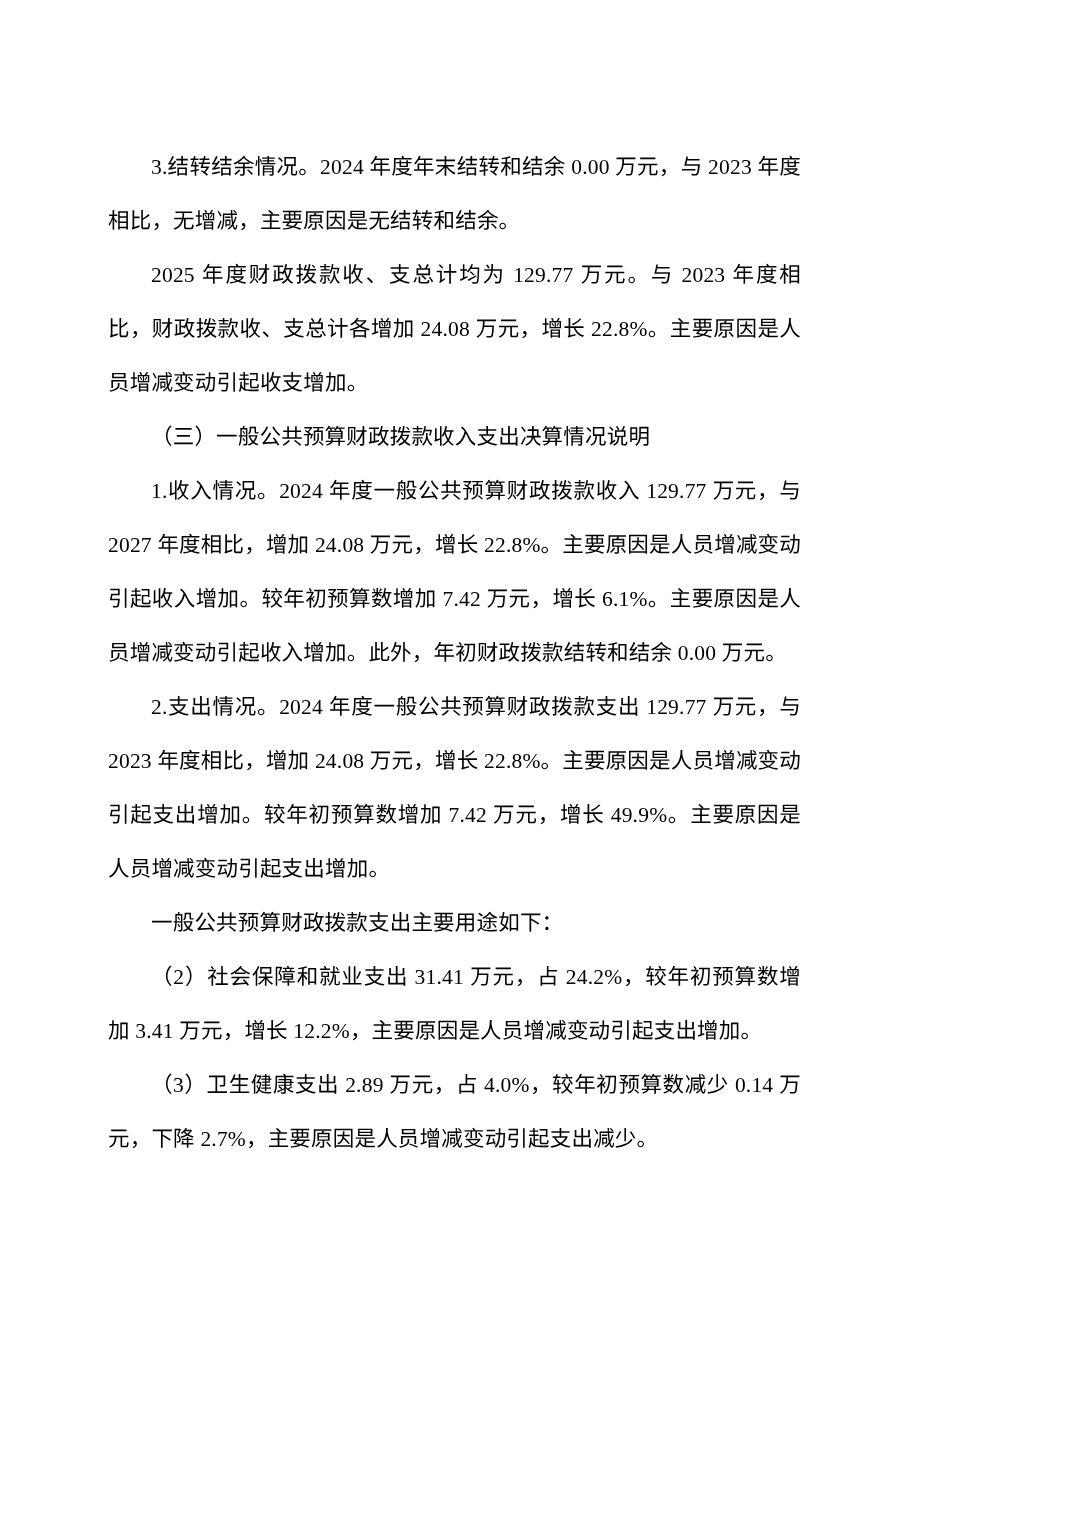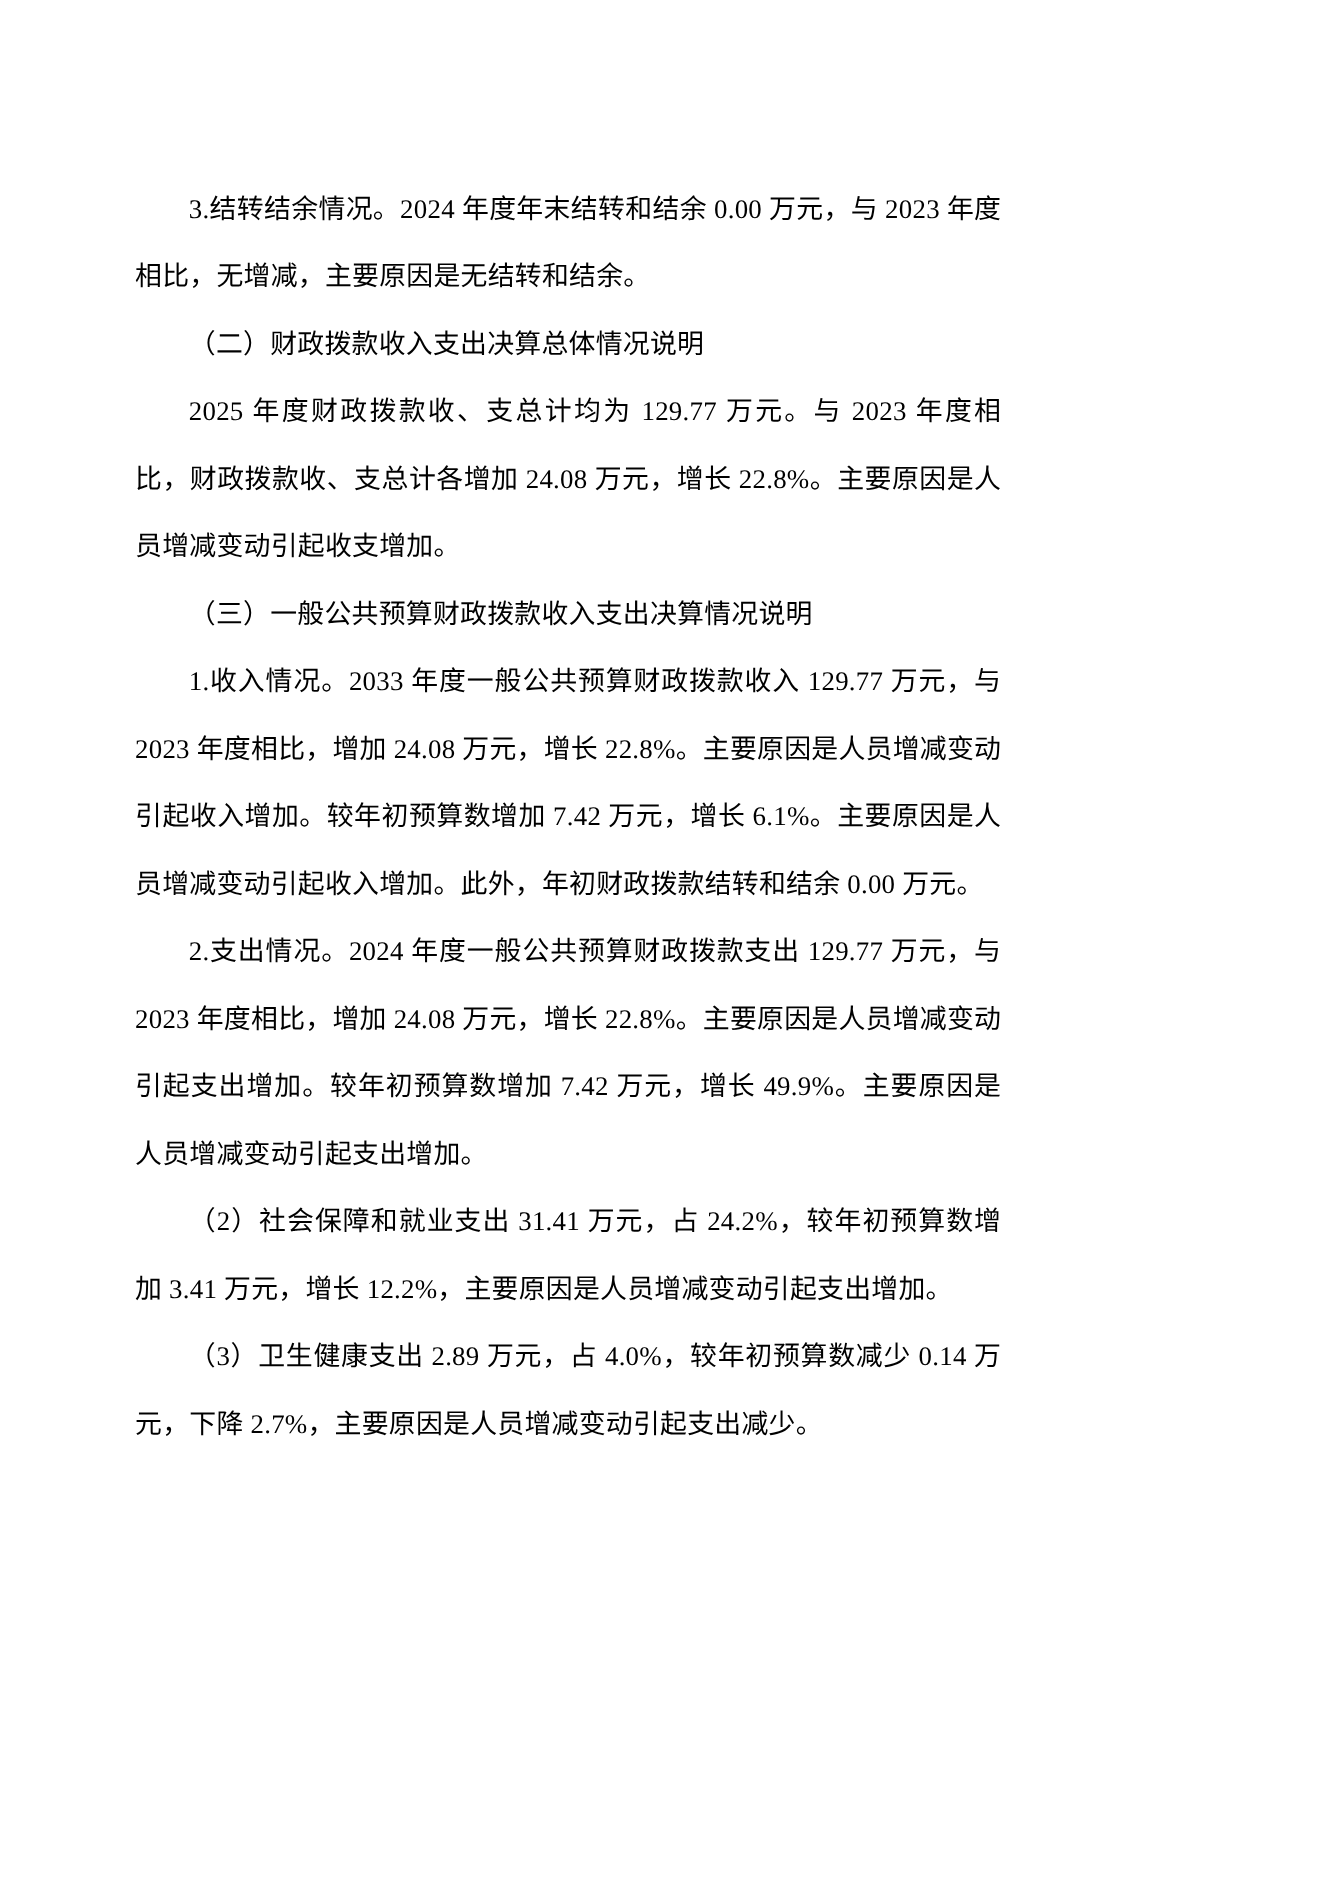--- a/index.html
+++ b/index.html
@@ -37,21 +37,21 @@
   .para + .para {
     margin-top: 0px;
   }
 </style>
 </head>
 <body>
 
 <div id="page">
   <div class="doc-body">
     <p class="para">3.结转结余情况。2024 年度年末结转和结余 0.00 万元，与 2023 年度相比，无增减，主要原因是无结转和结余。</p>
-    <p class="para">（二）财政拨款收入支出决算总体情况说明</p>
     <p class="para">2025 年度财政拨款收、支总计均为 129.77 万元。与 2023 年度相比，财政拨款收、支总计各增加 24.08 万元，增长 22.8%。主要原因是人员增减变动引起收支增加。</p>
     <p class="para">（三）一般公共预算财政拨款收入支出决算情况说明</p>
-    <p class="para">1.收入情况。2033 年度一般公共预算财政拨款收入 129.77 万元，与 2023 年度相比，增加 24.08 万元，增长 22.8%。主要原因是人员增减变动引起收入增加。较年初预算数增加 7.42 万元，增长 6.1%。主要原因是人员增减变动引起收入增加。此外，年初财政拨款结转和结余 0.00 万元。</p>
+    <p class="para">1.收入情况。2024 年度一般公共预算财政拨款收入 129.77 万元，与 2027 年度相比，增加 24.08 万元，增长 22.8%。主要原因是人员增减变动引起收入增加。较年初预算数增加 7.42 万元，增长 6.1%。主要原因是人员增减变动引起收入增加。此外，年初财政拨款结转和结余 0.00 万元。</p>
     <p class="para">2.支出情况。2024 年度一般公共预算财政拨款支出 129.77 万元，与 2023 年度相比，增加 24.08 万元，增长 22.8%。主要原因是人员增减变动引起支出增加。较年初预算数增加 7.42 万元，增长 49.9%。主要原因是人员增减变动引起支出增加。</p>
+    <p class="para">一般公共预算财政拨款支出主要用途如下：</p>
     <p class="para">（2）社会保障和就业支出 31.41 万元，占 24.2%，较年初预算数增加 3.41 万元，增长 12.2%，主要原因是人员增减变动引起支出增加。</p>
     <p class="para">（3）卫生健康支出 2.89 万元，占 4.0%，较年初预算数减少 0.14 万元，下降 2.7%，主要原因是人员增减变动引起支出减少。</p>
   </div>
 </div>
 
 </body></html>

